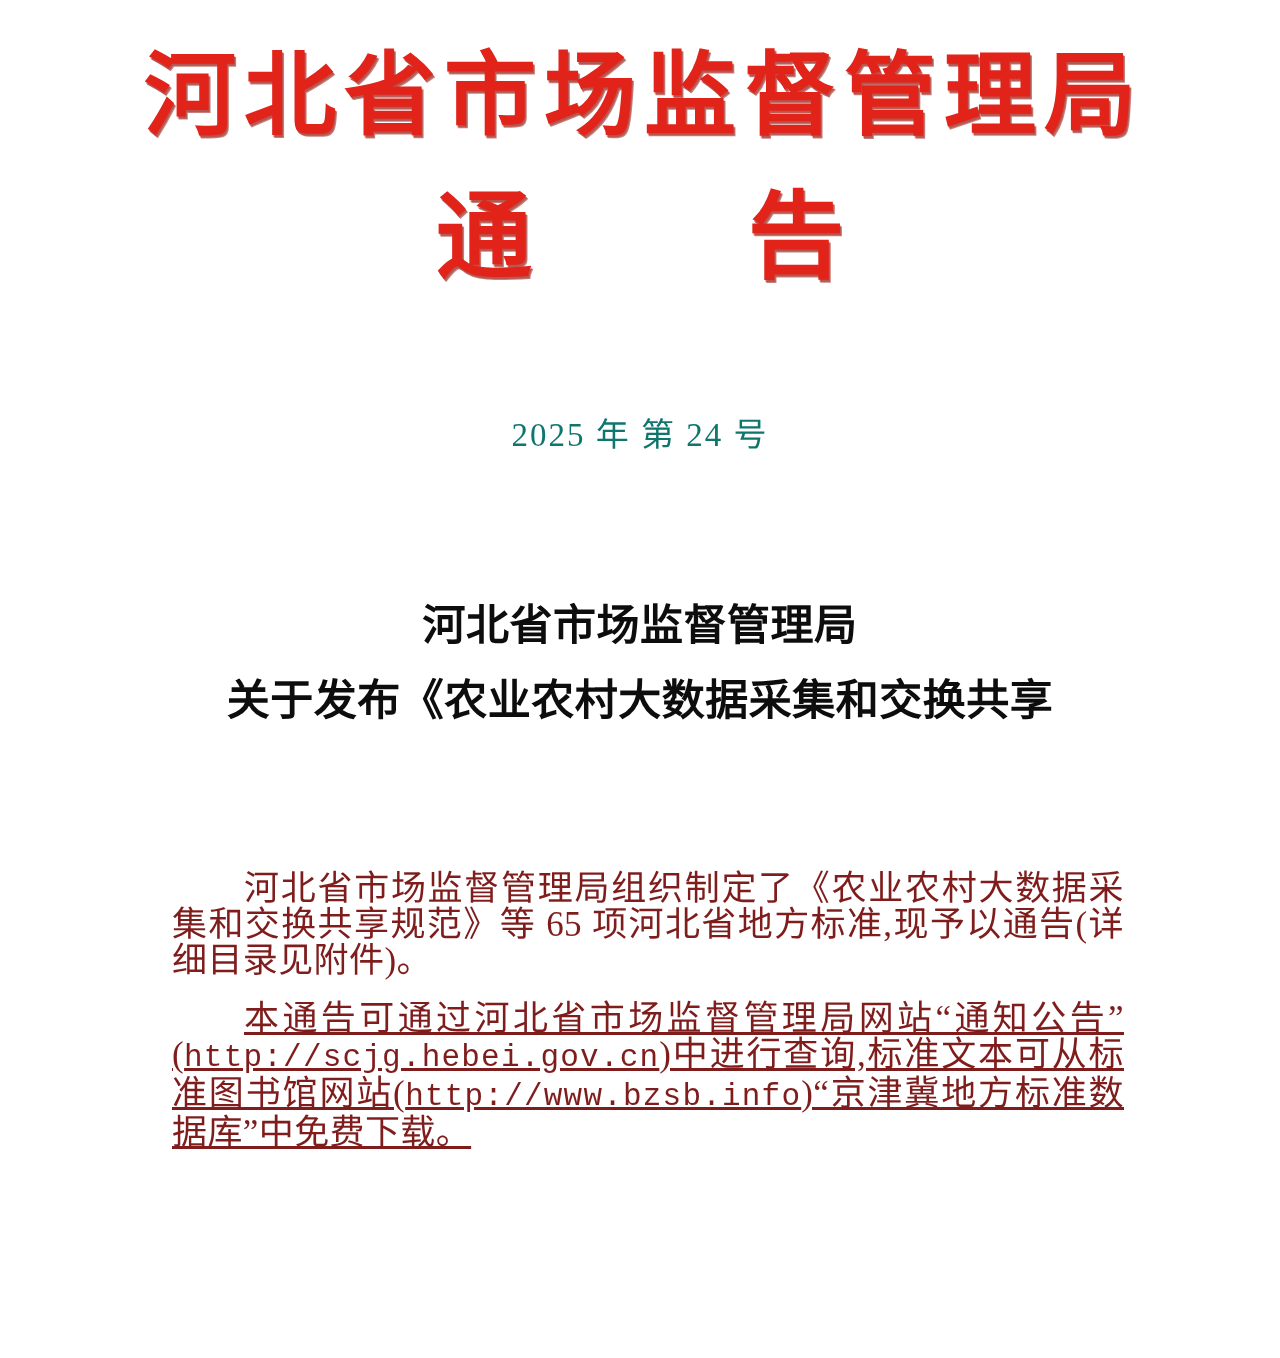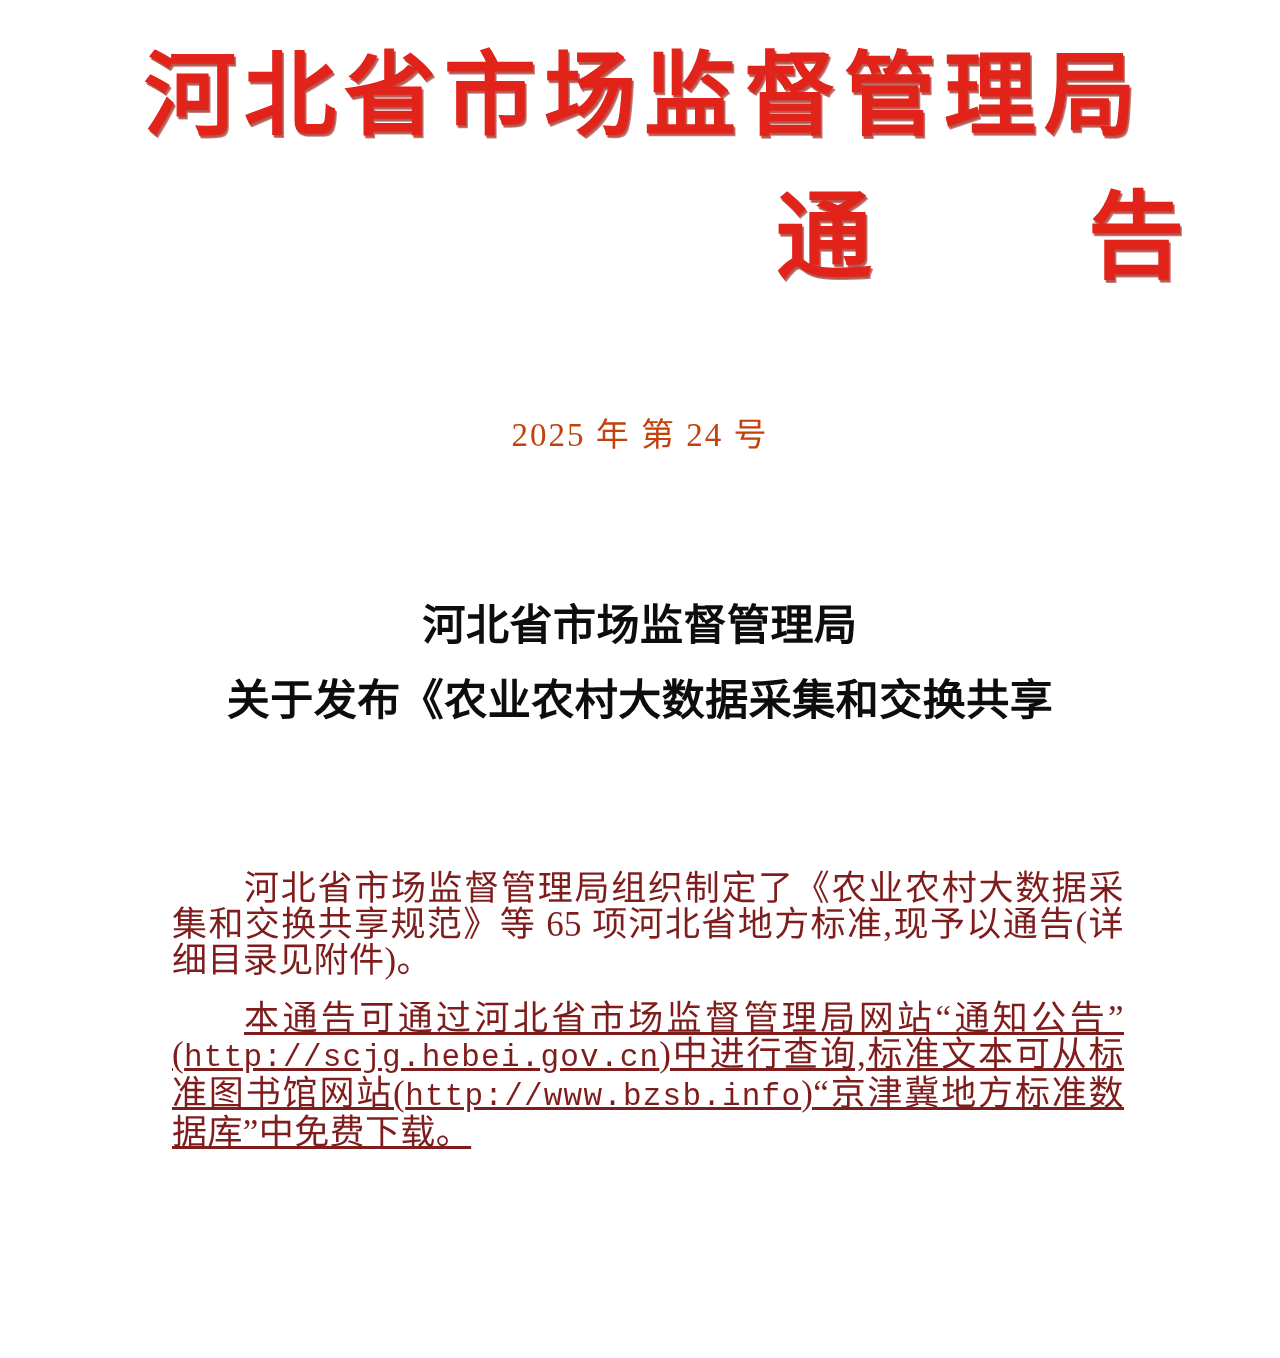--- a/index.html
+++ b/index.html
@@ -43,21 +43,21 @@
     text-shadow:
       2px 3px 0 rgba(150, 22, 14, 0.55),
       1px 2px 0 rgba(170, 28, 18, 0.40);
   }
 
   .doc-type {
     position: absolute;
     left: 0;
     top: 182px;
     width: 1280px;
-    text-align: right;
+    text-align: center;
   }
   .doc-type-text {
     display: inline-block;
     font-family: "Liberation Serif", "DejaVu Serif", serif;
     font-weight: 700;
     font-size: 96px;
     line-height: 1.1;
     color: #e2231a;
     letter-spacing: 96px;
     text-indent: 96px;
@@ -70,21 +70,21 @@
   
   .issue-number {
     position: absolute;
     left: 0;
     top: 408px;
     width: 1280px;
     text-align: center;
     font-family: "Liberation Serif", "DejaVu Serif", serif;
     font-size: 33px;
     line-height: 1.5;
-    color: #c2410c;
+    color: #0f766e;
     letter-spacing: 2px;
   }
 
   
   .doc-title {
     position: absolute;
     left: 160px;
     top: 585px;
     width: 960px;
     text-align: center;

